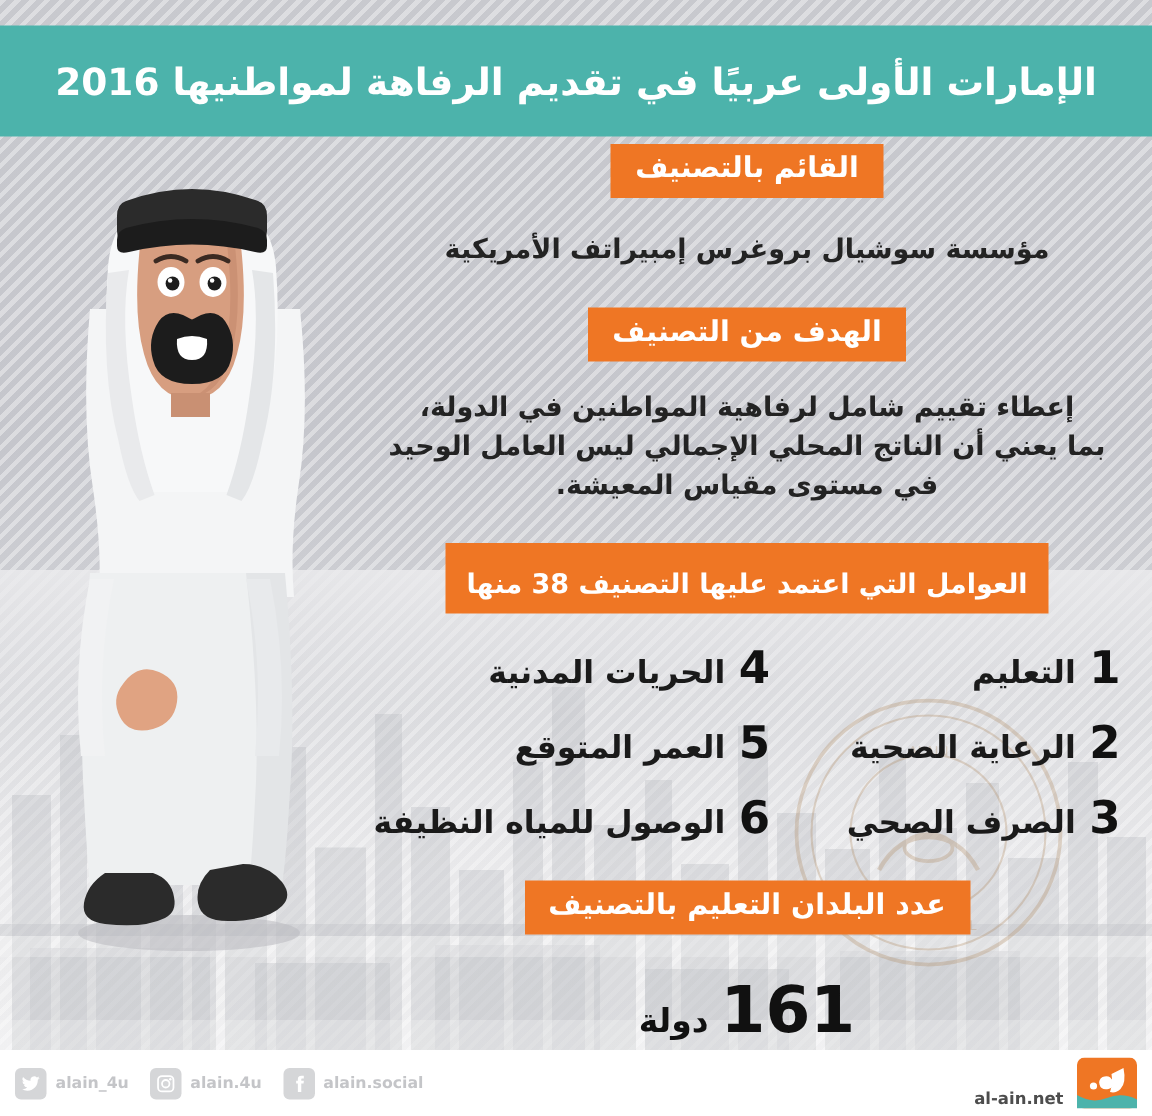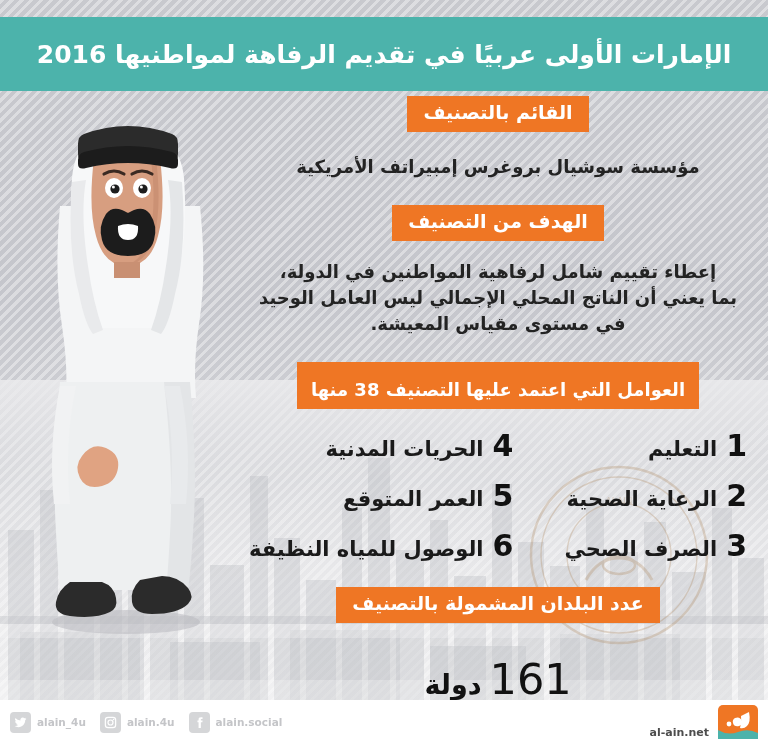--- a/index.html
+++ b/index.html
@@ -83,22 +83,22 @@
   }
   .factor.col-left{justify-content:flex-start;}
   .factor-num{
     font-size:30px;font-weight:bold;color:#111111;line-height:1;
     font-family:"DejaVu Sans","Liberation Sans",sans-serif;
   }
   .factor-label{font-size:21px;font-weight:bold;color:#1a1a1a;white-space:nowrap;}
 
   
   .count-row{display:flex;align-items:baseline;gap:8px;direction:rtl;}
-  .count-num{font-size:43px;font-weight:normal;color:#111111;line-height:1;}
-  .count-unit{font-size:27px;font-weight:bold;color:#111111;margin-top:32px;}
+  .count-num{font-size:43px;font-weight:bold;color:#111111;line-height:1;}
+  .count-unit{font-size:22px;font-weight:bold;color:#111111;margin-top:32px;}
 
   
   .footer{
     position:absolute;left:0;bottom:0;width:768px;height:44px;
     background:#ffffff;display:flex;align-items:center;
     direction:ltr;padding:17px 10px;box-sizing:border-box;
   }
   .socials{display:flex;align-items:center;gap:14px;}
   .social{display:flex;align-items:center;gap:6px;}
   .social-icon{
@@ -273,21 +273,21 @@
         <span class="factor-label">الصرف الصحي</span>
       </div>
       <div class="factor col-left">
         <span class="factor-num">6</span>
         <span class="factor-label">الوصول للمياه النظيفة</span>
       </div>
     </div>
 
     <div class="sp-26"></div>
 
-    <div class="badge">عدد البلدان المشمولة بالتصنيف</div>
+    <div class="badge">عدد البلدان التعليم بالتصنيف</div>
     <div class="sp-14"></div>
 
     <div class="count-row">
       <span class="count-num">161</span>
       <span class="count-unit">دولة</span>
     </div>
 
   </div>
 
   <div class="footer">

